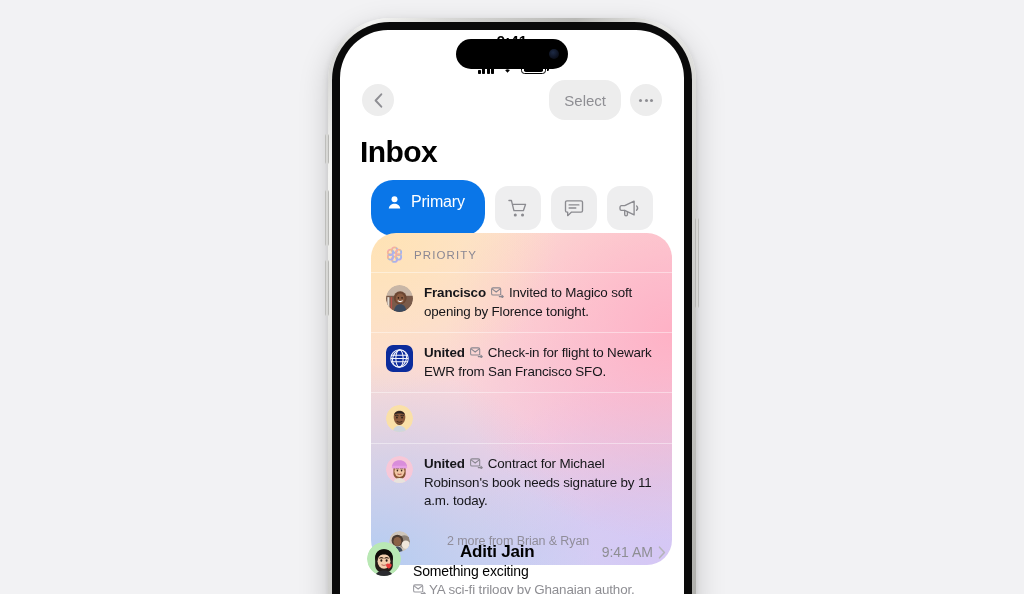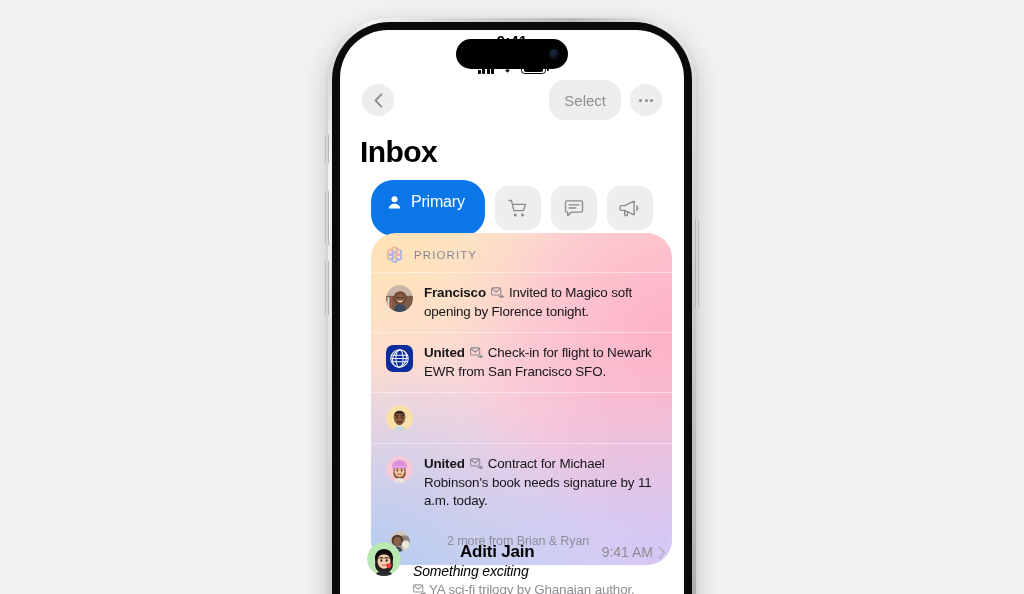--- a/index.html
+++ b/index.html
@@ -135,21 +135,21 @@
 
   
   .maillist{position:absolute;left:0;top:500px;width:100%;}
   .mailrow{display:flex;gap:12px;padding:12px 18px 10px 27px;cursor:pointer;}
   .mail-av{flex:0 0 auto;}
   .mail-body{flex:1;min-width:0;}
   .mail-top{display:flex;align-items:baseline;justify-content:space-between;gap:8px;}
   .mail-from{font-size:17px;font-weight:bold;color:#000;letter-spacing:-.2px;margin-left:47px;}
   .mail-meta{display:flex;align-items:center;gap:5px;flex:0 0 auto;}
   .mail-time{font-size:14px;color:#8e8e93;}
-  .mail-subj{font-size:14px;color:#000;margin-top:1px;letter-spacing:-.15px;font-style:italic;}
+  .mail-subj{font-size:14px;color:#000;margin-top:1px;letter-spacing:-.15px;}
   .mail-prev{font-size:13.4px;color:#8e8e93;line-height:18px;margin-top:2px;letter-spacing:-.15px;}
   .mail-prev .mi{vertical-align:-1px;margin-right:2px;}
 </style>
 </head>
 <body>
 
 <div class="stage">
 
   <div class="phone">
     <div class="top-speaker"></div>

